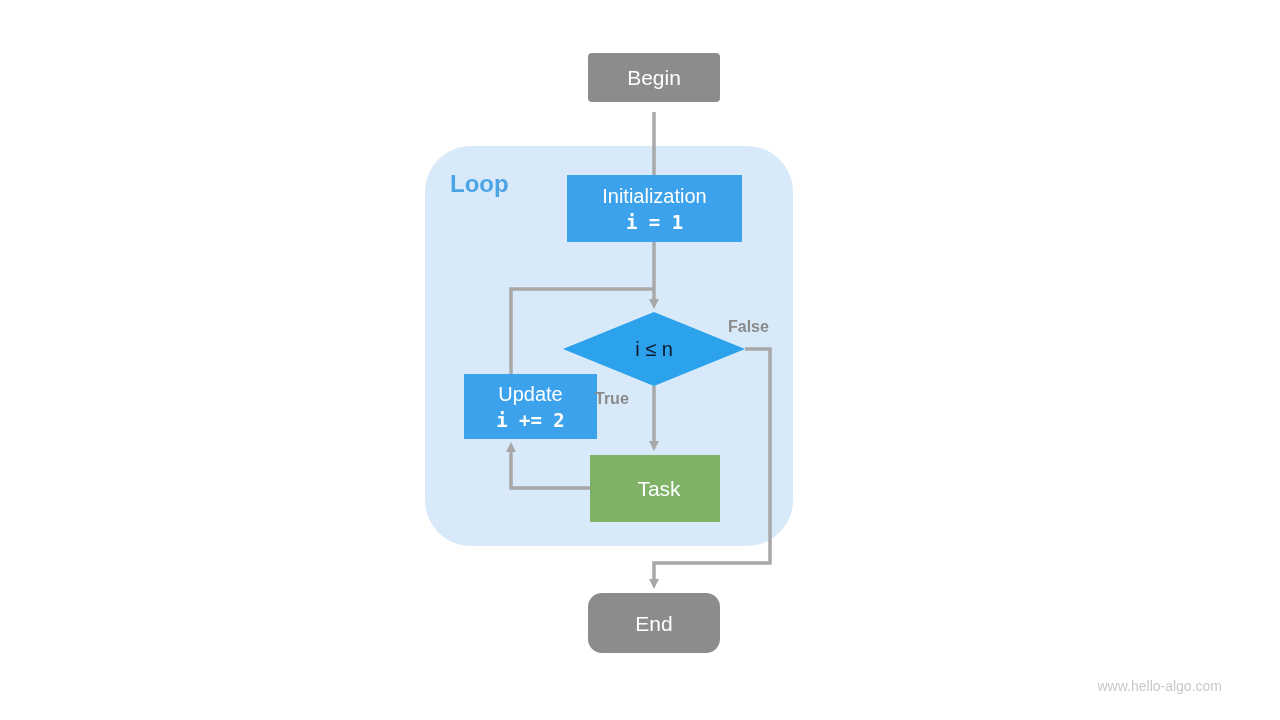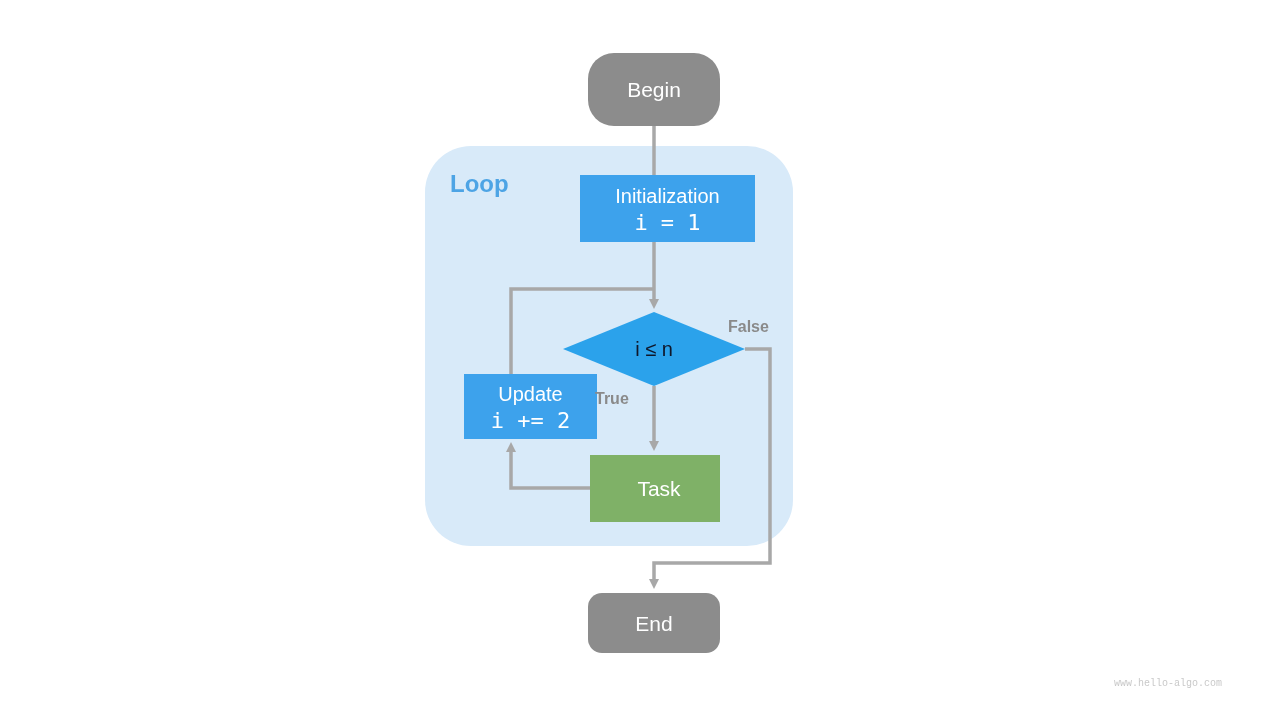--- a/index.html
+++ b/index.html
@@ -46,25 +46,25 @@
   .node {
     display: flex; flex-direction: column;
     align-items: center; justify-content: center;
     color: #ffffff; text-align: center;
     z-index: 4;
   }
   .node .title { font-size: 20px; line-height: 27px; }
   .node .title-lg { font-size: 21px; line-height: 27px; }
   .node .code {
     font-family: "DejaVu Sans Mono", "Liberation Mono", monospace;
-    font-size: 22px; font-weight: normal; line-height: 25px;
+    font-size: 19px; font-weight: bold; line-height: 25px;
   }
 
-  .node-begin  { left: 588px; top: 53px;  width: 132px; height: 73px; background: var(--node-gray); border-radius: 26px; }
-  .node-init   { left: 567px; top: 175px; width: 175px; height: 67px; background: var(--node-blue); margin-left: 13px; }
+  .node-begin  { left: 588px; top: 53px;  width: 132px; height: 49px; background: var(--node-gray); border-radius: 4px; }
+  .node-init   { left: 567px; top: 175px; width: 175px; height: 67px; background: var(--node-blue); }
   .node-update { left: 444px; top: 374px; width: 133px; height: 65px; background: var(--node-blue); margin-left: 20px; }
   .node-task   { left: 590px; top: 455px; width: 130px; height: 67px; background: var(--node-green); padding-left: 8px; }
   .node-end    { left: 588px; top: 593px; width: 132px; height: 60px; background: var(--node-gray); border-radius: 14px; }
 
   .node-diamond {
     left: 563px; top: 312px; width: 182px; height: 74px;
     background: var(--diamond-blue);
     clip-path: polygon(50% 0, 100% 50%, 50% 100%, 0 50%);
     display: flex; align-items: center; justify-content: center;
     color: #0f172a; z-index: 4;
@@ -75,22 +75,22 @@
   .edge-label {
     font-size: 16px; font-weight: bold;
     color: var(--edge-label);
     z-index: 5;
   }
   .label-true  { left: 595px; top: 390px; }
   .label-false { left: 728px; top: 318px; }
 
   .watermark {
     right: 58px; top: 678px;
-    font-family: Liberation Mono, monospace;
-    font-size: 10px;
+    font-family: Liberation Sans, sans-serif;
+    font-size: 14px;
     color: var(--watermark);
     z-index: 6;
   }
 </style>
 </head>
 <body>
 
 <div class="abs loop-container"></div>
 <div class="abs loop-label">Loop</div>
 

